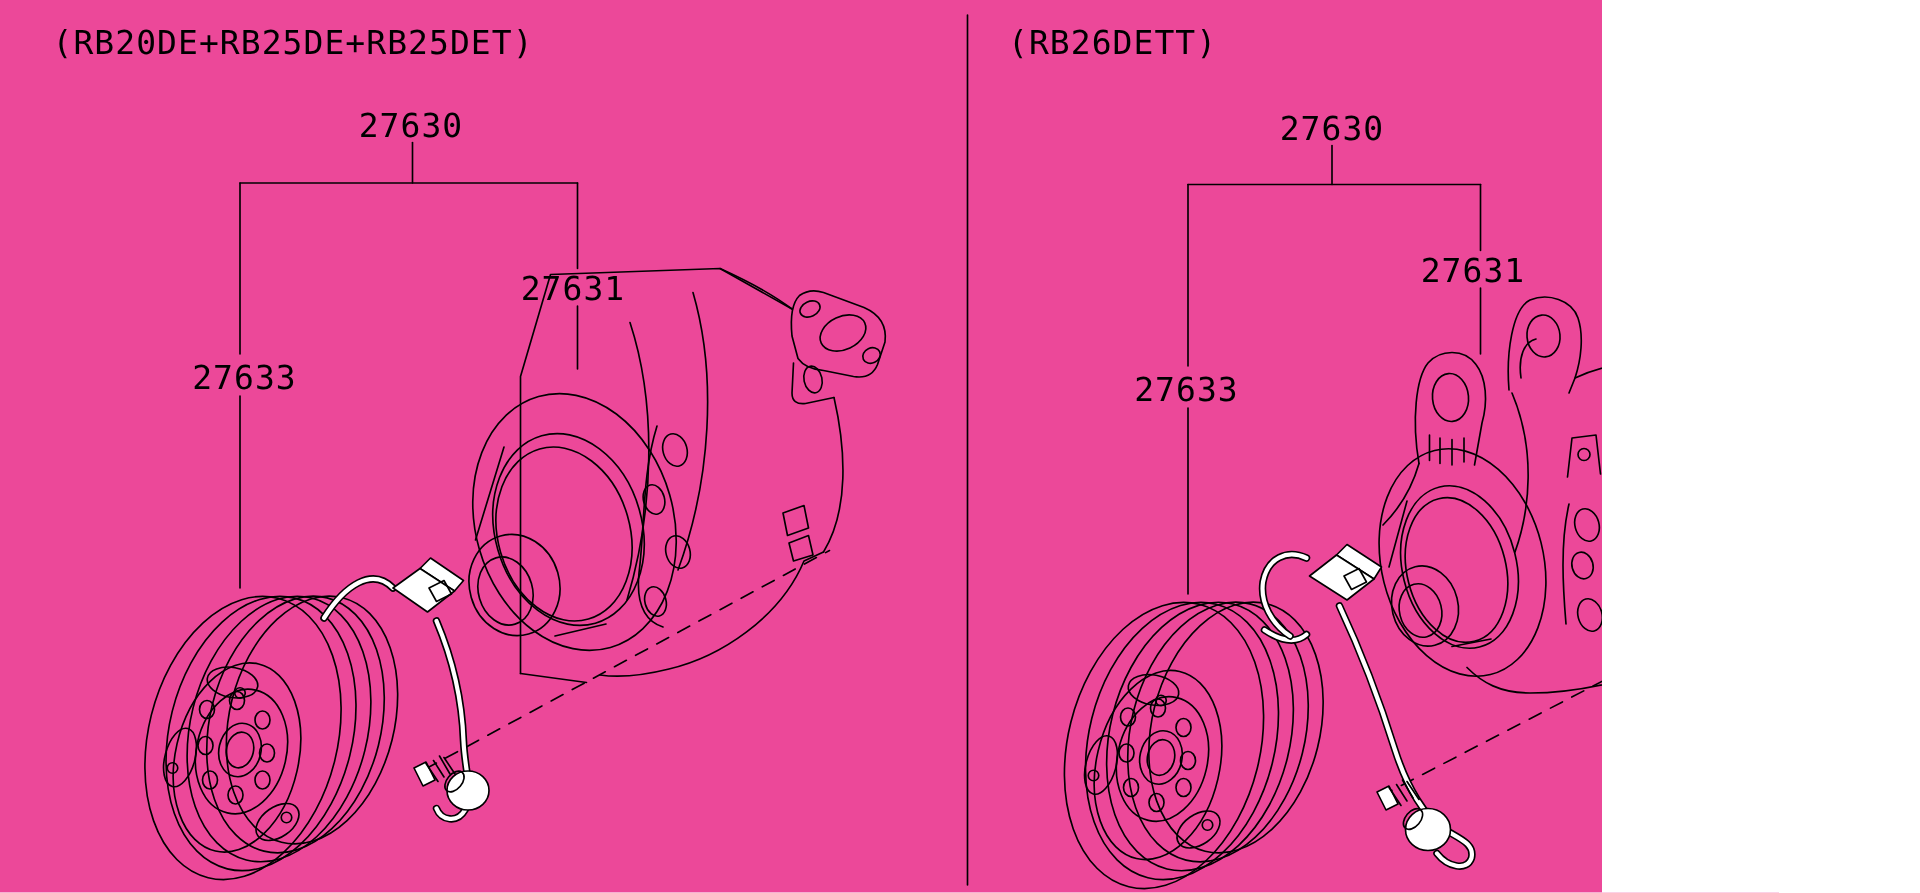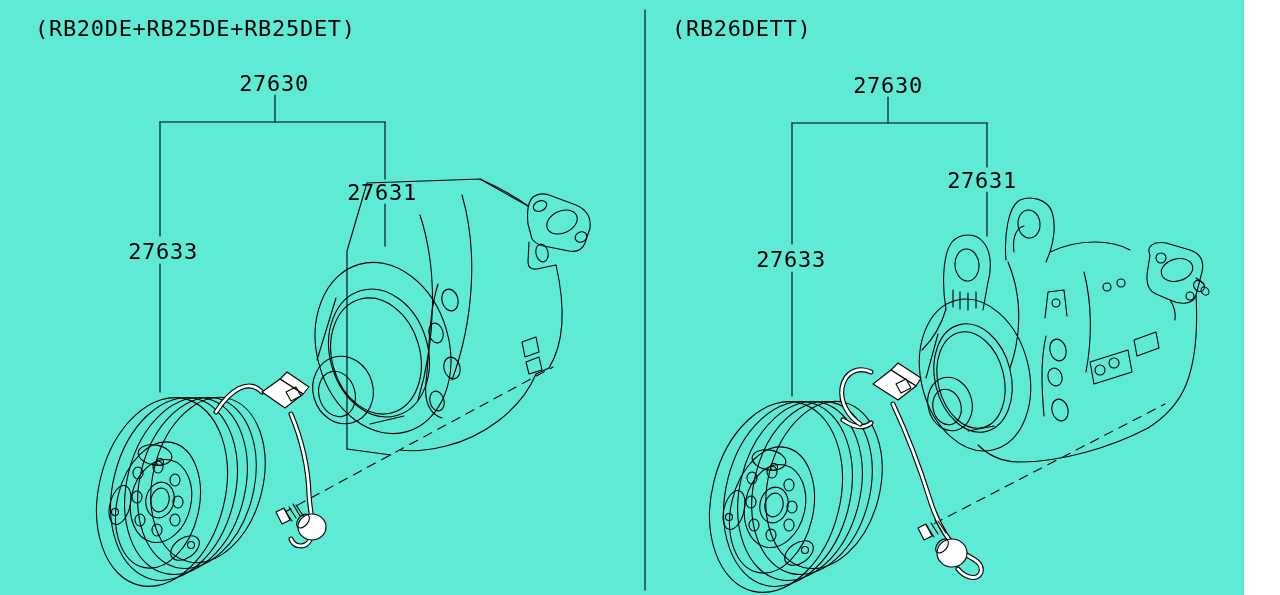--- a/index.html
+++ b/index.html
@@ -1,16 +1,16 @@
 <!DOCTYPE html>
 <html><head>
 <meta charset="utf-8">
 <style>
   html,body{margin:0;padding:0;background:#ffffff;}
-  .canvas{position:relative;width:1244px;height:595px;background:#5eead4;overflow:hidden;}
+  .canvas{position:relative;width:1068px;height:595px;background:#ec4899;overflow:hidden;}
   svg{display:block;}
   svg path, svg ellipse, svg circle, svg line, svg polyline, svg polygon{
     fill:none;stroke:#000;stroke-width:1.1;stroke-linecap:round;stroke-linejoin:round;
   }
   svg .tube-out{stroke-width:5;}
   svg .tube-in{stroke:#fff;stroke-width:2.8;}
   svg .solid-w{fill:#fff;}
   svg .dash{stroke-dasharray:9 7;}
   svg text{
     fill:#000;stroke:none;

